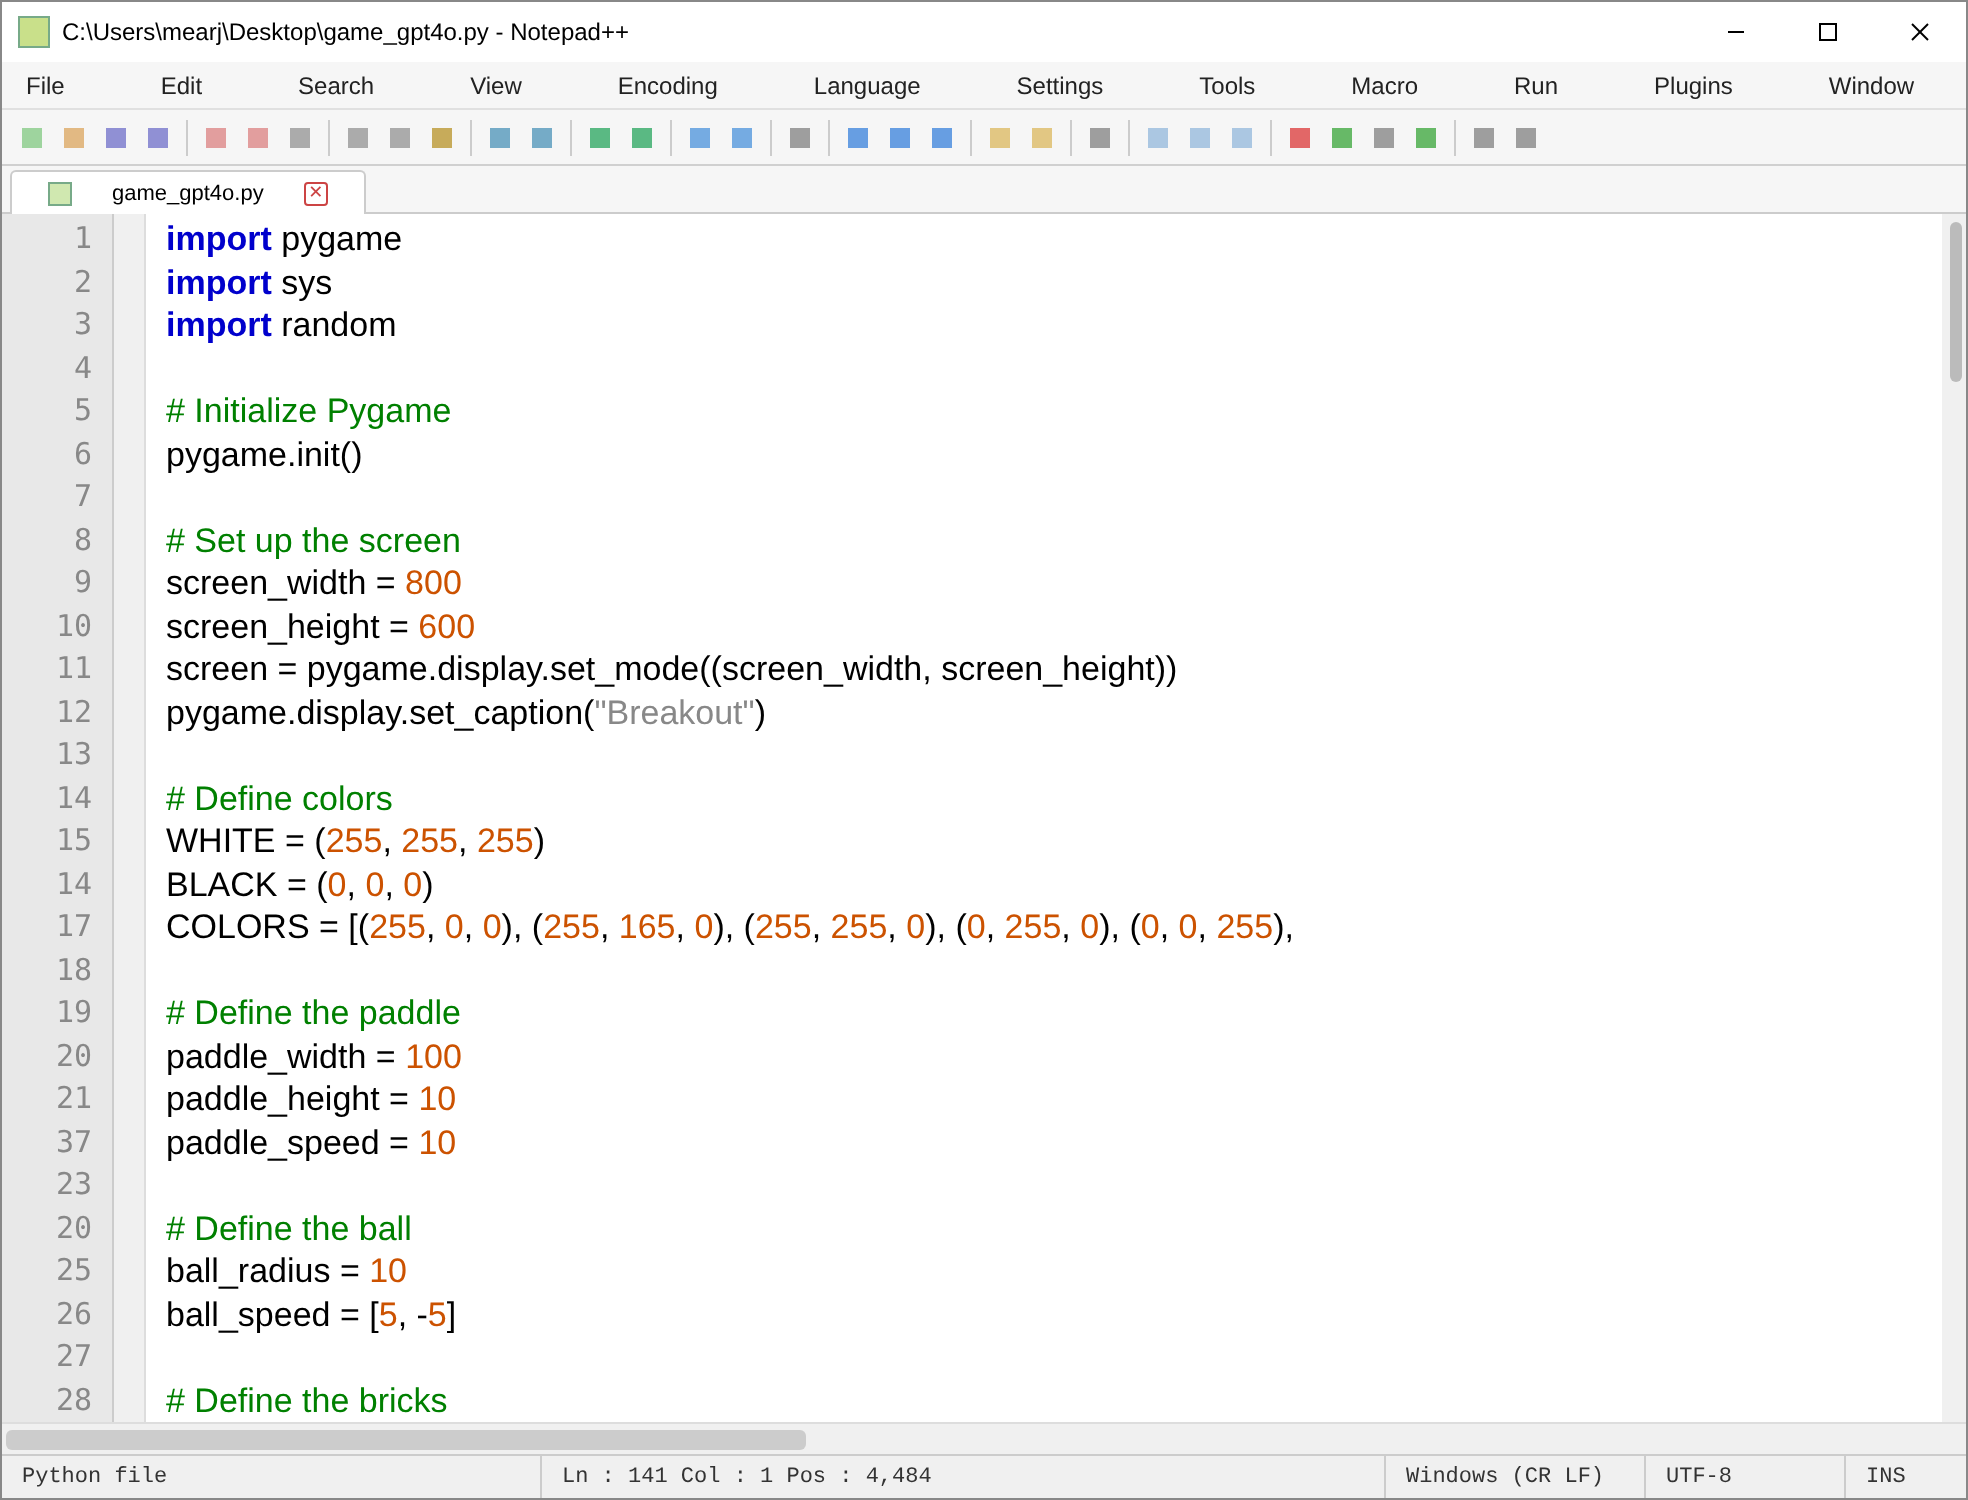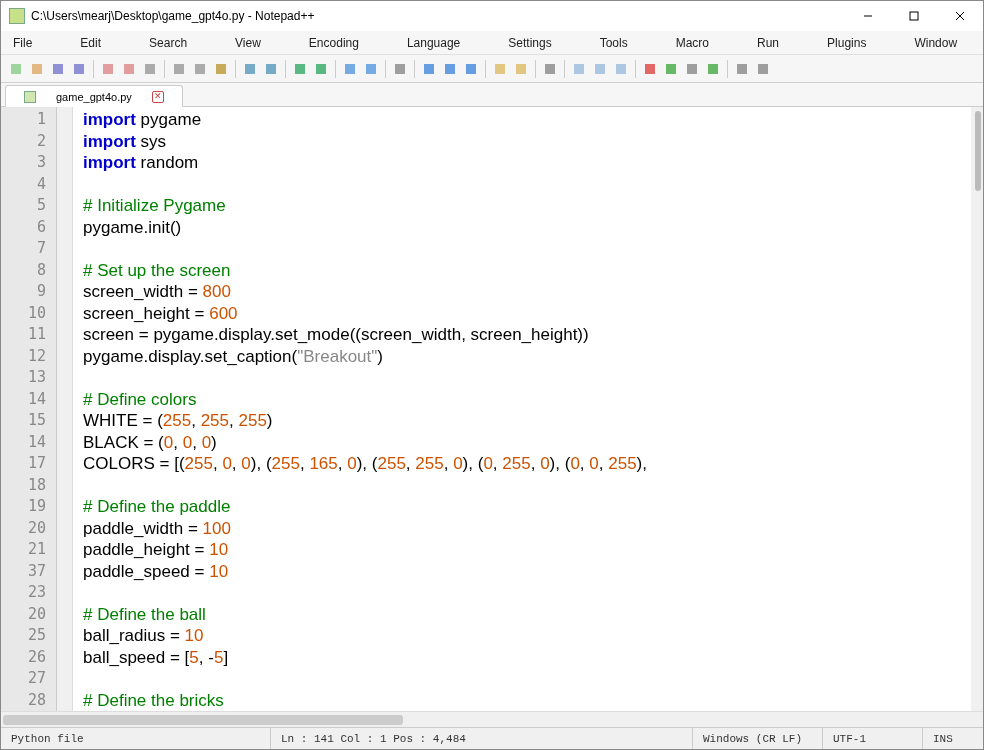--- a/index.html
+++ b/index.html
@@ -325,17 +325,17 @@
   </div>
 
   <div class="hscroll">
     <div class="hscroll-thumb"></div>
   </div>
 
   <div class="statusbar">
     <div class="cell" style="width:270px">Python file</div>
     <div class="cell wide">Ln : 141    Col : 1    Pos : 4,484</div>
     <div class="cell" style="width:130px">Windows (CR LF)</div>
-    <div class="cell" style="width:100px">UTF-1</div>
+    <div class="cell" style="width:100px">UTF-8</div>
     <div class="cell" style="width:60px;border-right:none">INS</div>
   </div>
 
 </div>
 
 </body></html>

